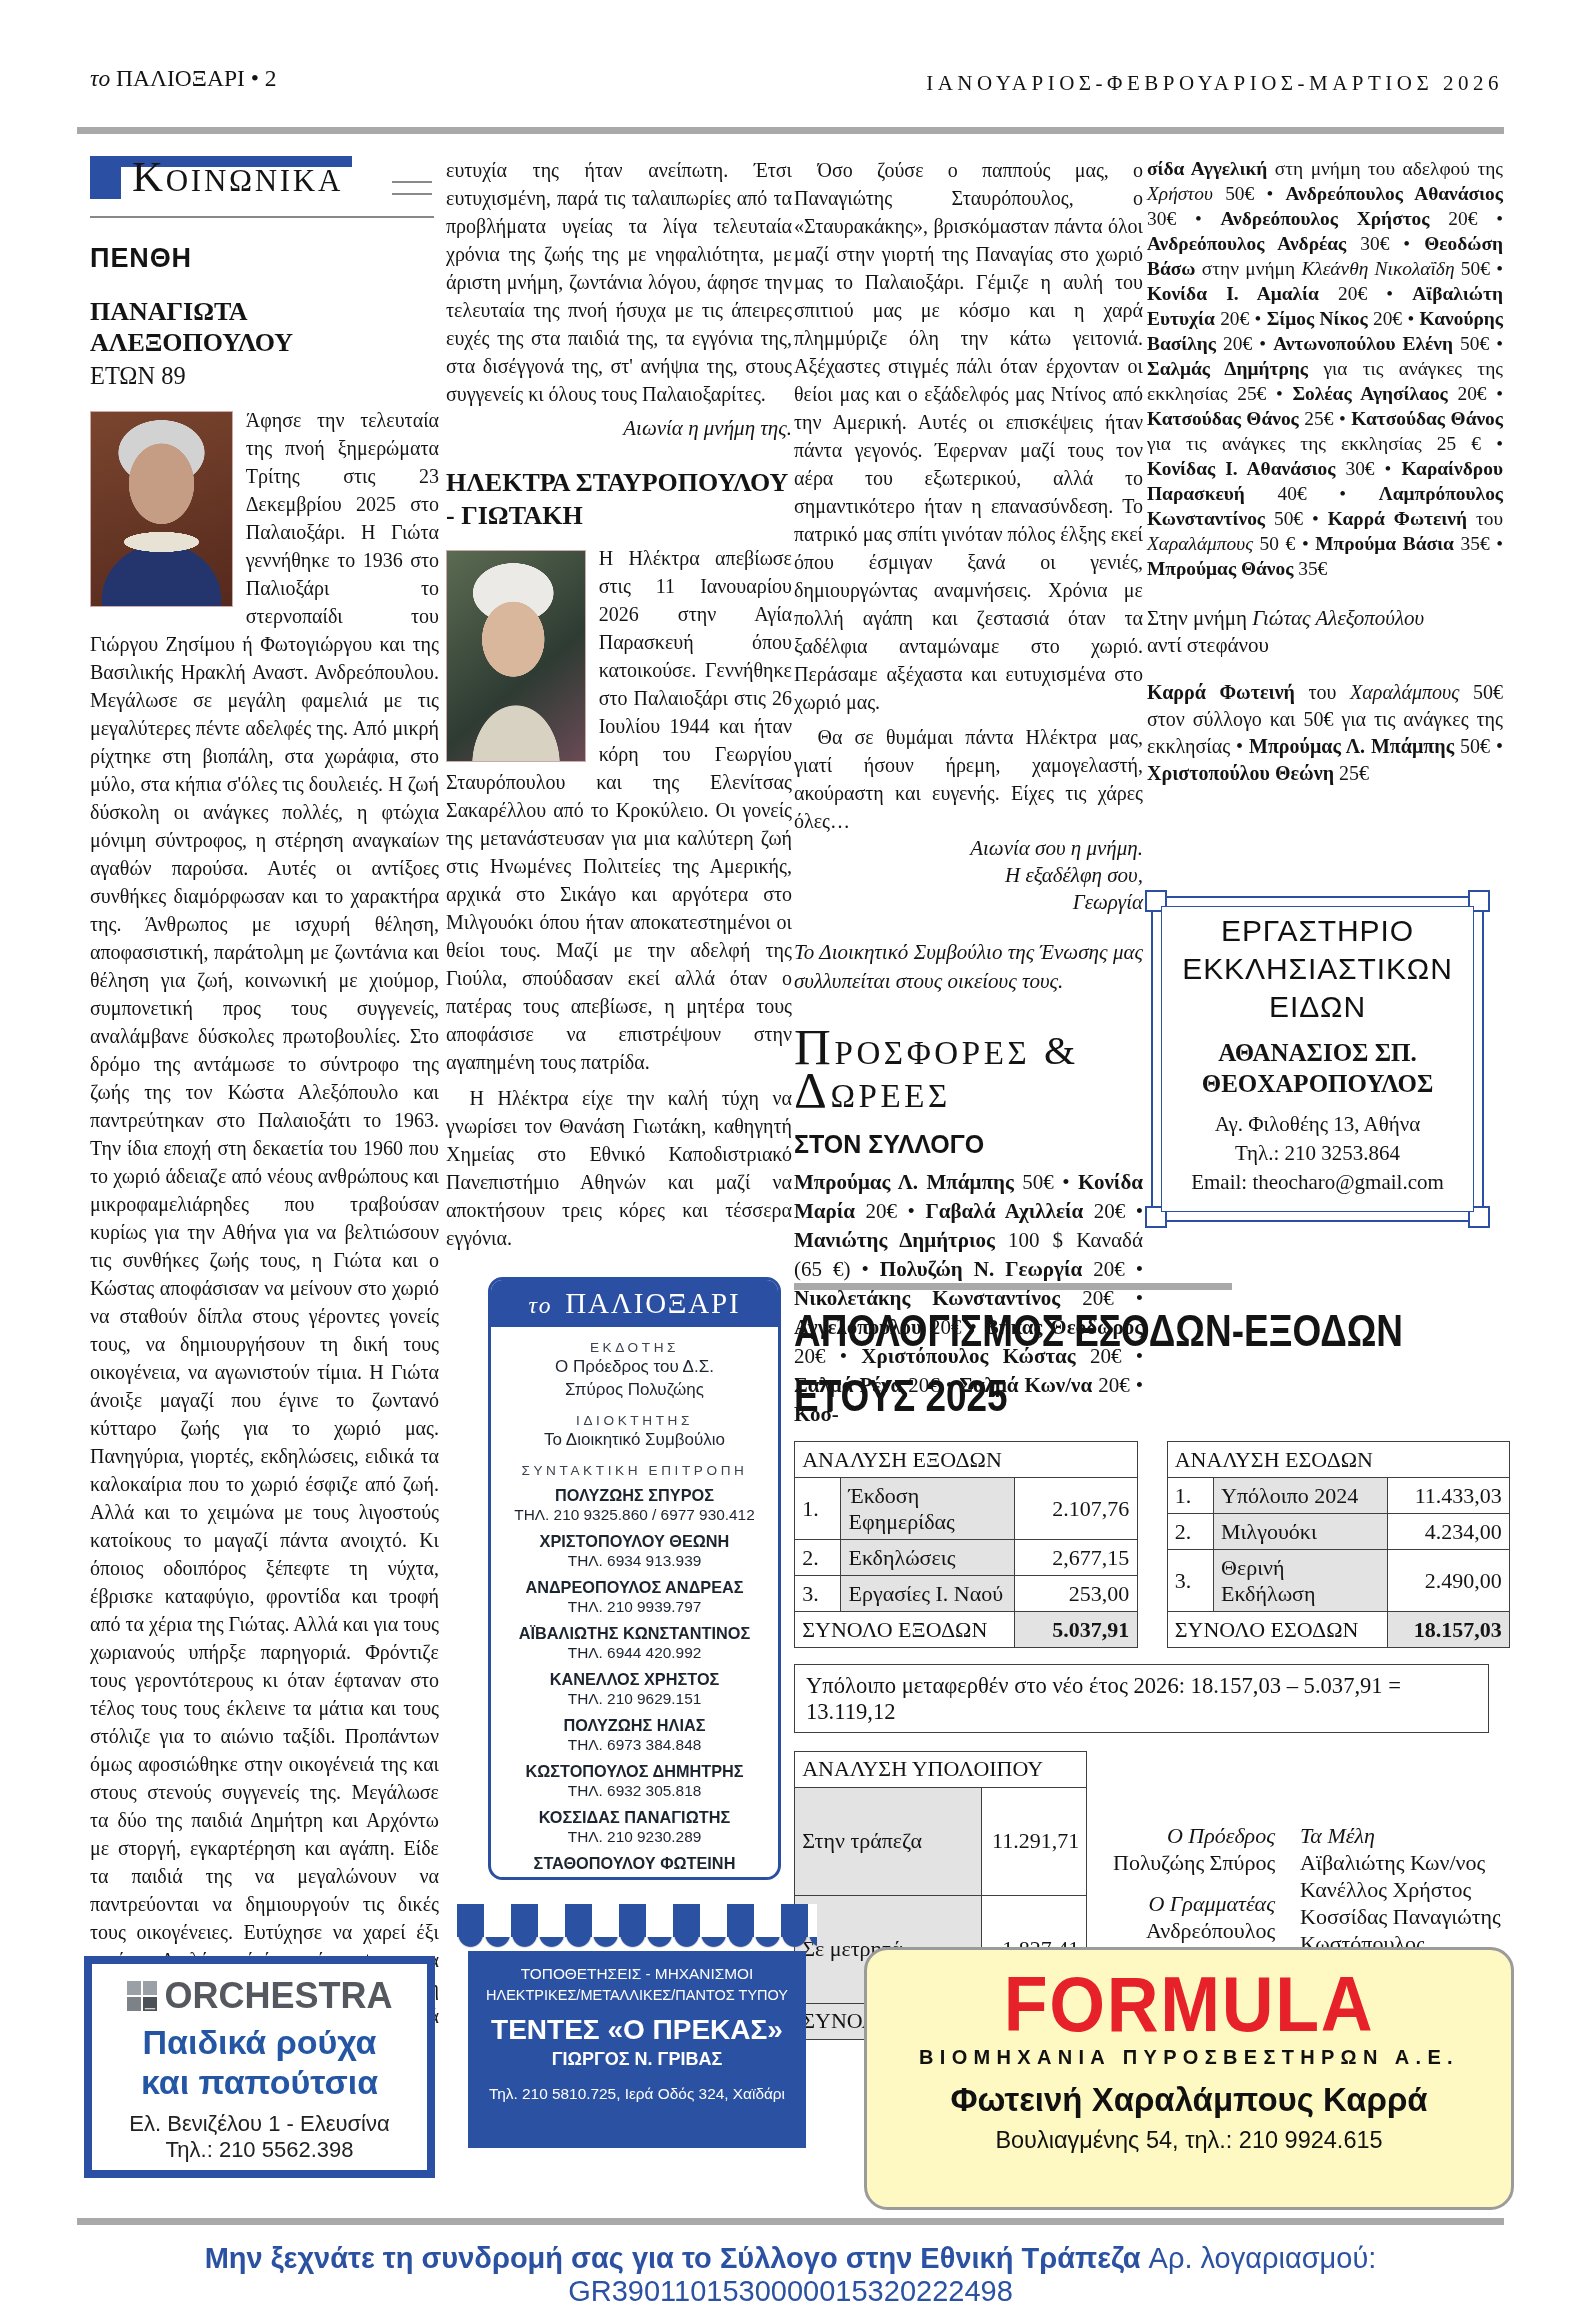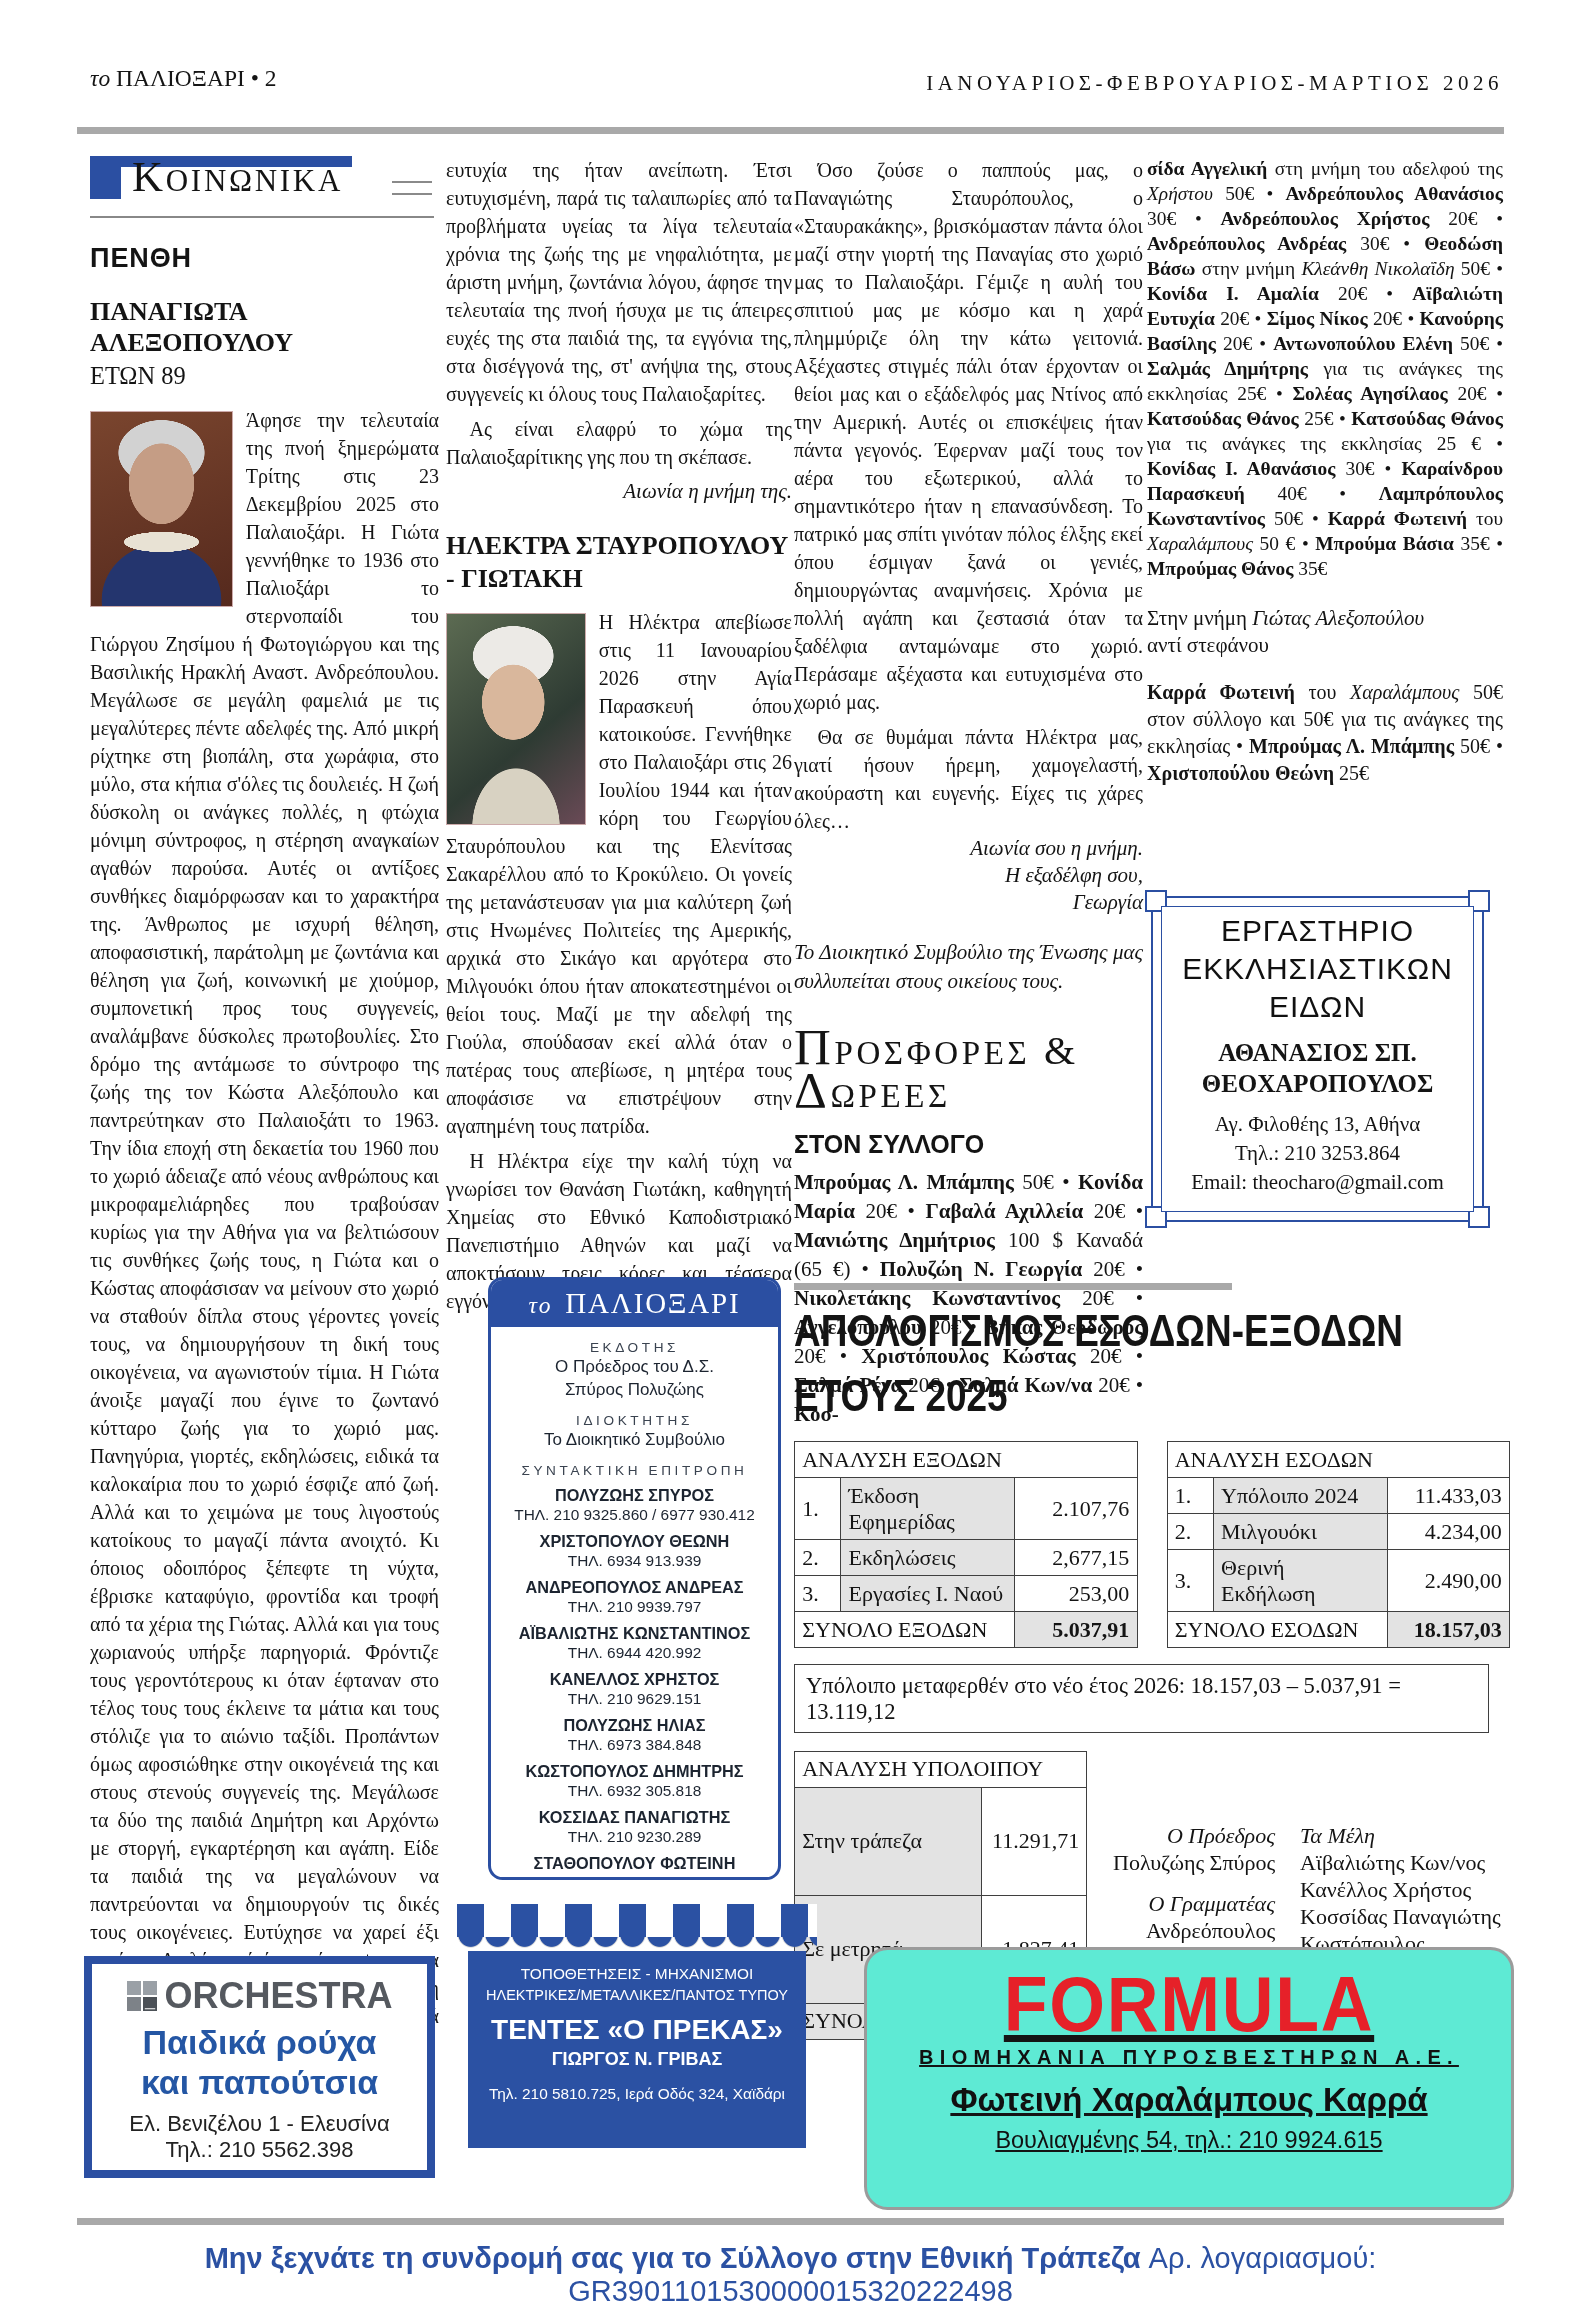--- a/index.html
+++ b/index.html
@@ -137,21 +137,21 @@
   .awning{height:33px;background:repeating-linear-gradient(90deg,#2b51a3 0 27px,#ffffff 27px 54px);}
   .scallop{height:13.6px;background:radial-gradient(circle 13.6px at 13.6px -2.7px,#2b51a3 11.8px,rgba(150,150,150,.35) 12.7px,transparent 13.6px) repeat-x;background-size:27px 13.6px;}
   .tentes-body{margin:0 11px;background:#2b51a3;color:#fff;text-align:center;height:197px;}
   .tn-s{font-size:15.4px;padding-top:14.5px;}
   .tn-s2{font-size:14.5px;margin-top:3.6px;}
   .tn-big{font-size:28px;font-weight:bold;margin-top:11px;}
   .tn-med{font-size:18px;font-weight:bold;margin-top:3.6px;}
   .tn-tel{font-size:15.4px;margin-top:14.5px;}
 
   .ad-formula{left:864px;top:1947px;width:644px;height:257px;border:3.6px solid #9b9b9b;border-radius:23.5px;
-              text-align:center;font-family:"Liberation Sans",sans-serif;background:#5eead4;text-decoration:underline;}
+              text-align:center;font-family:"Liberation Sans",sans-serif;background:#fef9c3;}
   .f-name{margin-top:12.7px;font-size:78px;line-height:83px;font-weight:bold;color:#e62129;
           transform:scaleX(.92);transform-origin:center;letter-spacing:1.8px;}
   .f-sub{font-size:20px;font-weight:bold;letter-spacing:6.3px;color:#111;}
   .f-person{font-size:33px;font-weight:bold;margin-top:12.7px;color:#111;}
   .f-addr{font-size:23.5px;margin-top:7.2px;color:#111;}
 
   
   .rule-bottom{left:77px;top:2218px;width:1427px;}
   .pg-footer{left:77px;top:2242px;width:1427px;text-align:center;color:#2b51a3;
              font-family:"Liberation Sans",sans-serif;font-size:29px;}
@@ -177,21 +177,20 @@
     <div class="ob-name">ΠΑΝΑΓΙΩΤΑ ΑΛΕΞΟΠΟΥΛΟΥ</div>
     <div class="ob-age">ΕΤΩΝ 89</div>
     <div class="bodytext ob1-text">
       <div class="photo photo1"></div>
       <span>Άφησε την τελευταία της πνοή ξημερώματα Τρίτης στις 23 Δεκεμβρίου 2025 στο Παλαιοξάρι. Η Γιώτα γεννήθηκε το 1936 στο Παλιοξάρι το στερνοπαίδι του Γιώργου Ζησίμου ή Φωτογιώργου και της Βασιλικής Ηρακλή Αναστ. Ανδρεόπουλου. Μεγάλωσε σε μεγάλη φαμελιά με τις μεγαλύτερες πέντε αδελφές της. Από μικρή ρίχτηκε στη βιοπάλη, στα χωράφια, στο μύλο, στα κήπια σ'όλες τις δουλειές. Η ζωή δύσκολη οι ανάγκες πολλές, η φτώχια μόνιμη σύντροφος, η στέρηση αναγκαίων αγαθών παρούσα. Αυτές οι αντίξοες συνθήκες διαμόρφωσαν και το χαρακτήρα της. Άνθρωπος με ισχυρή θέληση, αποφασιστική, παράτολμη με ζωντάνια και θέληση για ζωή, κοινωνική με χιούμορ, συμπονετική προς τους συγγενείς, αναλάμβανε δύσκολες πρωτοβουλίες. Στο δρόμο της αντάμωσε το σύντροφο της ζωής της τον Κώστα Αλεξόπουλο και παντρεύτηκαν στο Παλαιοξάτι το 1963. Την ίδια εποχή στη δεκαετία του 1960 που το χωριό άδειαζε από νέους ανθρώπους και μικροφαμελιάρηδες που τραβούσαν κυρίως για την Αθήνα για να βελτιώσουν τις συνθήκες ζωής τους, η Γιώτα και ο Κώστας αποφάσισαν να μείνουν στο χωριό να σταθούν δίπλα στους γέροντες γονείς τους, να δημιουργήσουν τη δική τους οικογένεια, να αγωνιστούν τίμια. Η Γιώτα άνοιξε μαγαζί που έγινε το ζωντανό κύτταρο ζωής για το χωριό μας. Πανηγύρια, γιορτές, εκδηλώσεις, ειδικά τα καλοκαίρια που το χωριό έσφιζε από ζωή. Αλλά και το χειμώνα με τους λιγοστούς κατοίκους το μαγαζί πάντα ανοιχτό. Κι όποιος οδοιπόρος ξέπεφτε τη νύχτα, έβρισκε καταφύγιο, φροντίδα και τροφή από τα χέρια της Γιώτας. Αλλά και για τους χωριανούς υπήρξε παρηγοριά. Φρόντιζε τους γεροντότερους κι όταν έφταναν στο τέλος τους τους έκλεινε τα μάτια και τους στόλιζε για το αιώνιο ταξίδι. Προπάντων όμως αφοσιώθηκε στην οικογένειά της και στους στενούς συγγενείς της. Μεγάλωσε τα δύο της παιδιά Δημήτρη και Αρχόντω με στοργή, εγκαρτέρηση και αγάπη. Είδε τα παιδιά της να μεγαλώνουν να παντρεύονται να δημιουργούν τις δικές τους οικογένειες. Ευτύχησε να χαρεί έξι εγγόνια. Διπλή χαρά όταν πάντρεψε και τα τέσσερα εγγόνια της. Κι όταν έφτασε η ώρα και γεννήθηκαν και τα επτά δισέγγονά της η χαρά και η</span>
     </div>
   </div>
 
   <div class="abs col2">
     <div class="bodytext">ευτυχία της ήταν ανείπωτη. Έτσι ευτυχισμένη, παρά τις ταλαιπωρίες από τα προβλήματα υγείας τα λίγα τελευταία χρόνια της ζωής της με νηφαλιότητα, με άριστη μνήμη, ζωντάνια λόγου, άφησε την τελευταία της πνοή ήσυχα με τις άπειρες ευχές της στα παιδιά της, τα εγγόνια της, στα δισέγγονά της, στ' ανήψια της, στους συγγενείς κι όλους τους Παλαιοξαρίτες.</div>
-    <div class="bodytext indent mt8">Ας είναι ελαφρύ το χώμα της Παλαιοξαρίτικης γης που τη σκέπασε.</div>
     <div class="sig-line mt8">Αιωνία η μνήμη της.</div>
     <div class="ob2-head">
       <div>ΗΛΕΚΤΡΑ ΣΤΑΥΡΟΠΟΥΛΟΥ</div>
       <div>- ΓΙΩΤΑΚΗ</div>
     </div>
     <div class="bodytext mt14">
       <div class="photo photo2"></div>
       <span>Η Ηλέκτρα απεβίωσε στις 11 Ιανουαρίου 2026 στην Αγία Παρασκευή όπου κατοικούσε. Γεννήθηκε στο Παλαιοξάρι στις 26 Ιουλίου 1944 και ήταν κόρη του Γεωργίου Σταυρόπουλου και της Ελενίτσας Σακαρέλλου από το Κροκύλειο. Οι γονείς της μετανάστευσαν για μια καλύτερη ζωή στις Ηνωμένες Πολιτείες της Αμερικής, αρχικά στο Σικάγο και αργότερα στο Μιλγουόκι όπου ήταν αποκατεστημένοι οι θείοι τους. Μαζί με την αδελφή της Γιούλα, σπούδασαν εκεί αλλά όταν ο πατέρας τους απεβίωσε, η μητέρα τους αποφάσισε να επιστρέψουν στην αγαπημένη τους πατρίδα.</span>
     </div>
     <div class="bodytext indent mt8">Η Ηλέκτρα είχε την καλή τύχη να γνωρίσει τον Θανάση Γιωτάκη, καθηγητή Χημείας στο Εθνικό Καποδιστριακό Πανεπιστήμιο Αθηνών και μαζί να αποκτήσουν τρεις κόρες και τέσσερα εγγόνια.</div>

